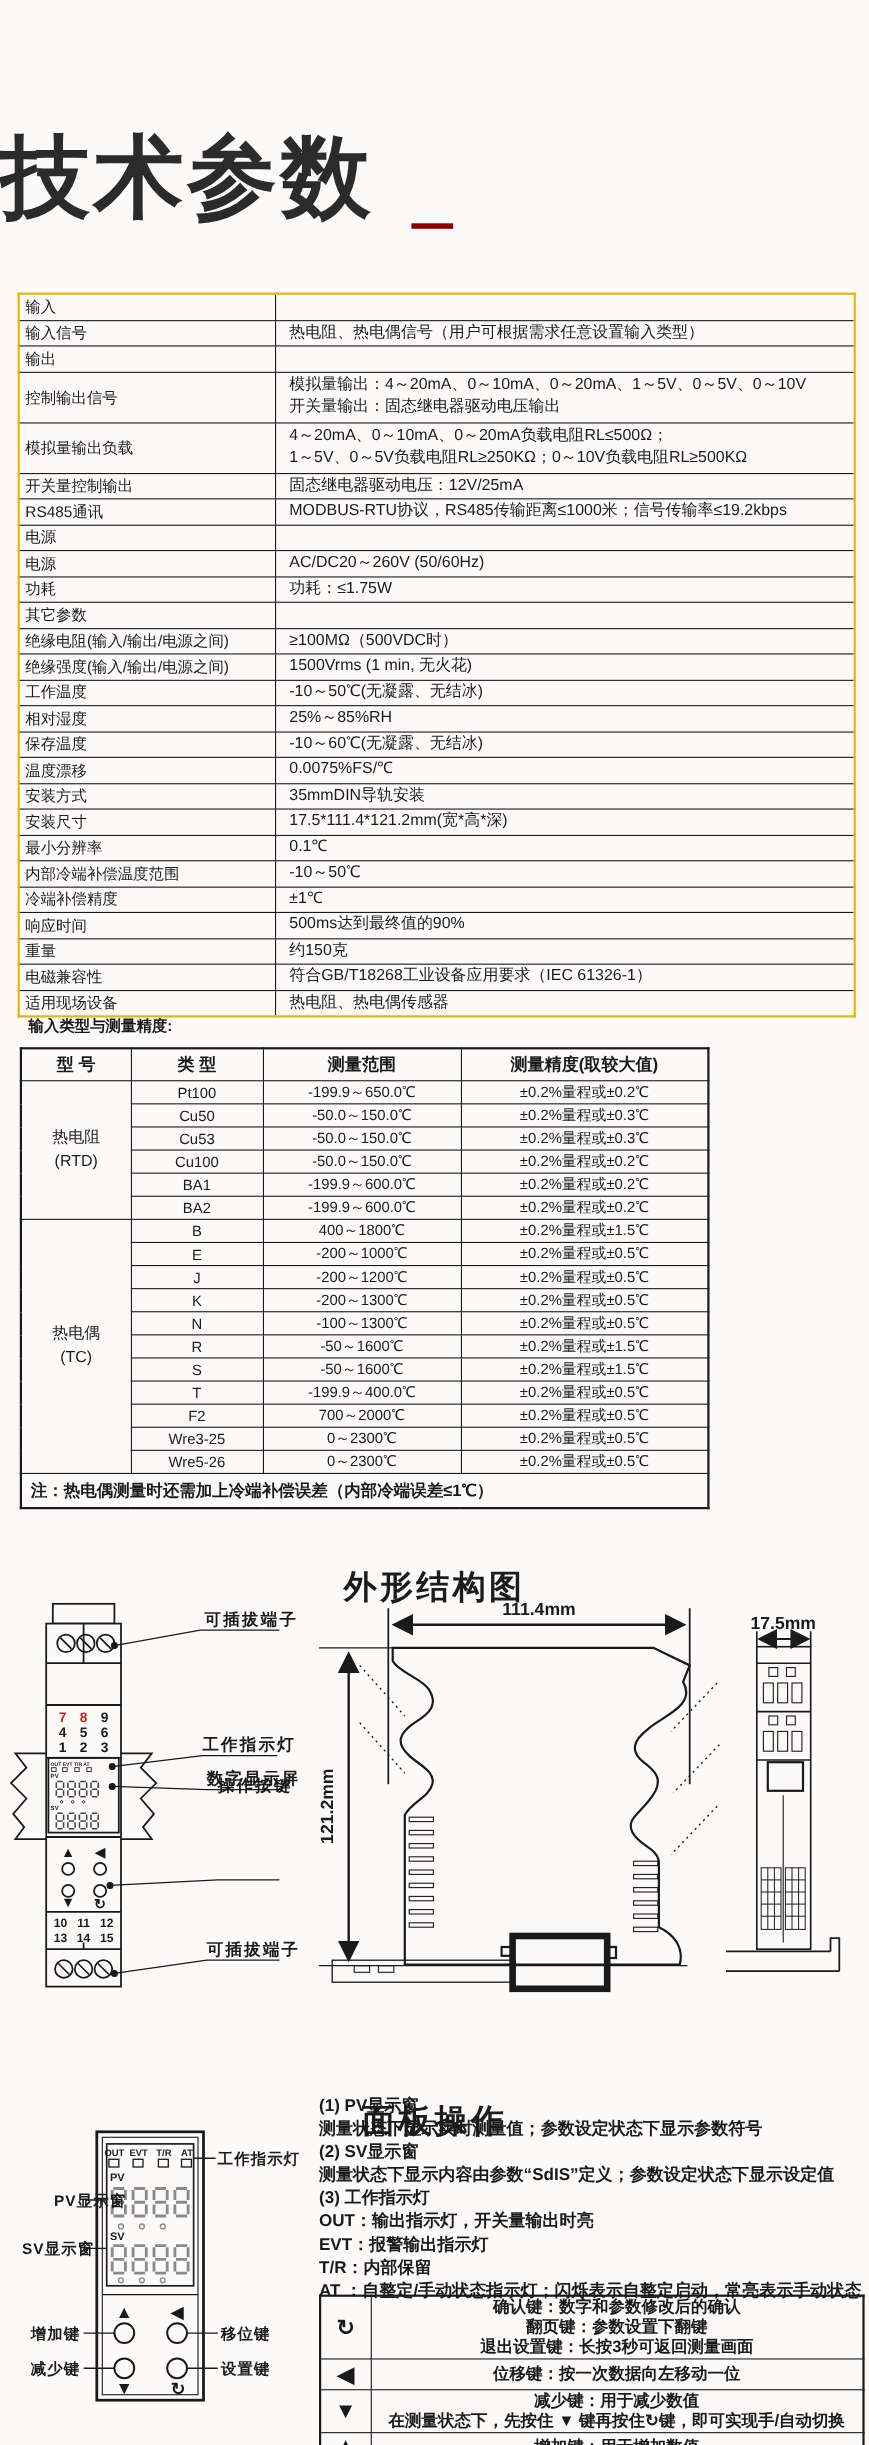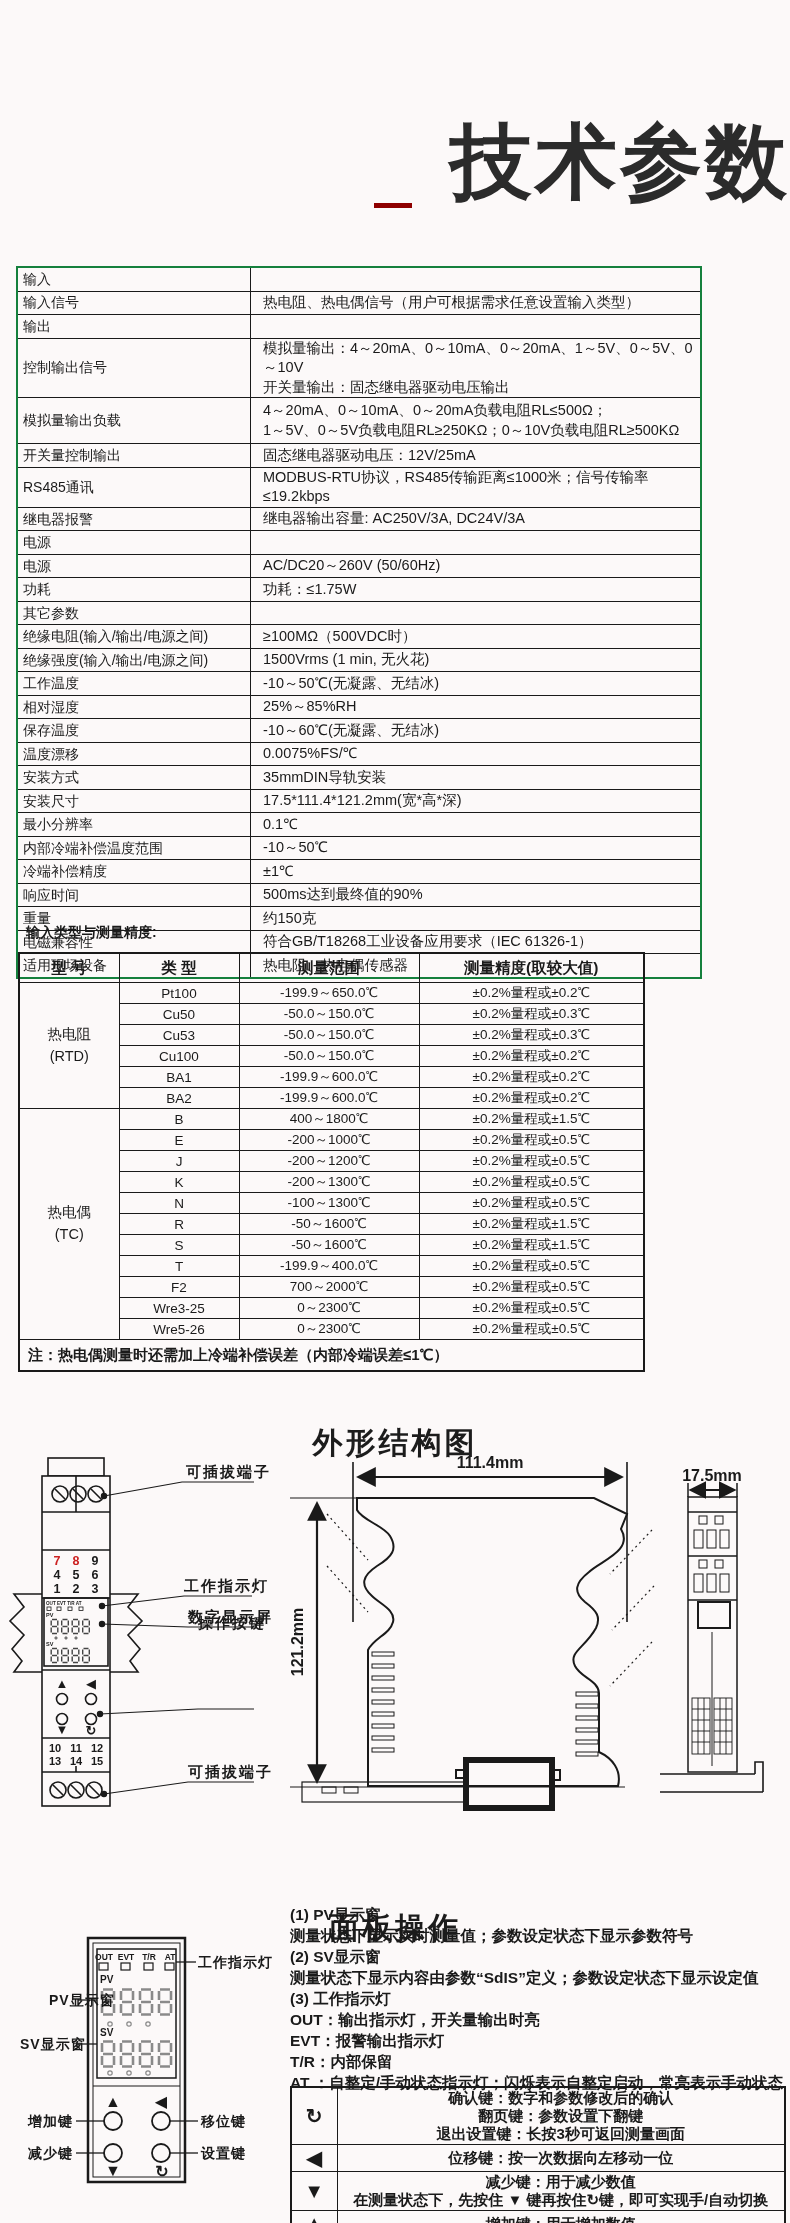--- a/index.html
+++ b/index.html
@@ -1,25 +1,25 @@
 <!DOCTYPE html>
 <html><head>
 <meta charset="utf-8">
 <style>
   html,body{margin:0;padding:0;background:#fcf9f9;}
   .page{position:relative;width:790px;height:2223px;background:#fcf9f9;overflow:hidden;
         font-family:"Liberation Sans",sans-serif;color:#1a1a1a;}
   
-  .main-title{position:absolute;top:66px;left:0;width:790px;text-align:right;
+  .main-title{position:absolute;top:66px;left:0;width:790px;text-align:left;
               font-size:82px;font-weight:bold;letter-spacing:3px;color:#2b2b2b;line-height:1;}
   .title-dash{position:absolute;top:203px;left:374px;width:38px;height:5px;background:#8e0000;}
   
   table{border-collapse:collapse;}
-  .spec{position:absolute;left:16px;top:266px;width:686px;table-layout:fixed;
-        border:2px solid #15803d;}
+  .spec{position:absolute;left:16px;top:266px;width:762px;table-layout:fixed;
+        border:2px solid #eab308;}
   .spec td{border:1.5px solid #1a1a1a;height:22.5px;padding:0 5px;font-size:14px;
            line-height:1.35;vertical-align:middle;}
   .spec td.c1{width:222px;}
   .spec td.c2{padding-left:12px;font-size:14.5px;white-space:pre-line;}
   .spec tr.tall td{height:45px;}
   
   .acc-caption{position:absolute;left:26px;top:924px;font-size:14px;font-weight:bold;}
   .acc{position:absolute;left:18px;top:952px;width:625px;table-layout:fixed;
        border:2px solid #1a1a1a;}
   .acc th,.acc td{border:1.5px solid #1a1a1a;text-align:center;vertical-align:middle;
@@ -84,24 +84,20 @@
         </tr>
         <tr>
           <td class="c1">开关量控制输出</td>
           <td class="c2">固态继电器驱动电压：12V/25mA</td>
         </tr>
         <tr>
           <td class="c1">RS485通讯</td>
           <td class="c2">MODBUS-RTU协议，RS485传输距离≤1000米；信号传输率≤19.2kbps</td>
         </tr>
         <tr>
-          <td class="c1">继电器报警</td>
-          <td class="c2">继电器输出容量: AC250V/3A, DC24V/3A</td>
-        </tr>
-        <tr>
           <td class="c1">电源</td>
           <td class="c2"></td>
         </tr>
         <tr>
           <td class="c1">电源</td>
           <td class="c2">AC/DC20～260V (50/60Hz)</td>
         </tr>
         <tr>
           <td class="c1">功耗</td>
           <td class="c2">功耗：≤1.75W</td>

